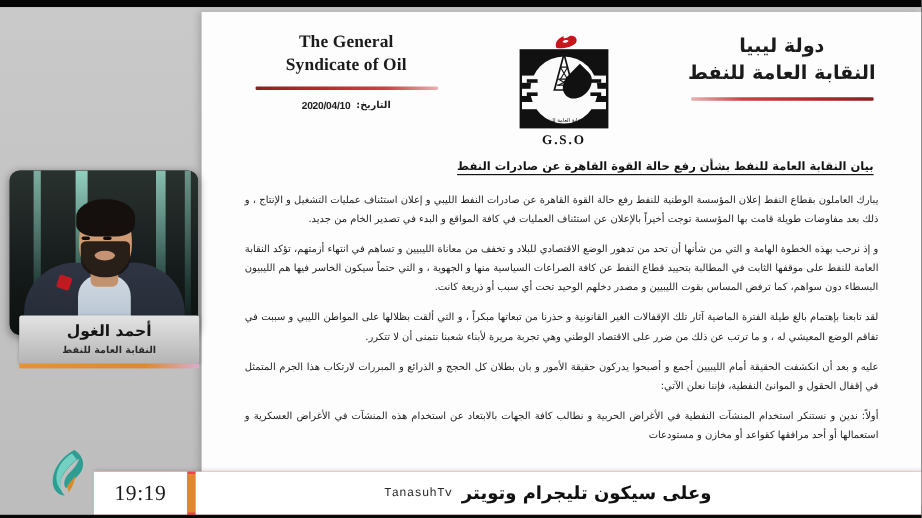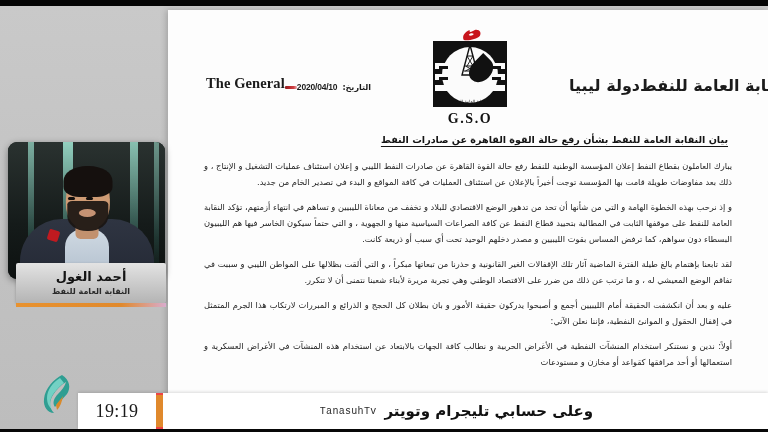--- a/index.html
+++ b/index.html
@@ -65,22 +65,21 @@
     display: flex;
     align-items: flex-start;
     justify-content: space-between;
     padding: 16px 34px 0 38px;
     height: 112px;
     box-sizing: border-box;
   }
   .hdr-col {
     width: 165px;
     display: flex;
-    flex-direction: row;
-    margin-top: 48px;
+    flex-direction: column;
   }
   .hdr-col.left { align-items: center; }
   .hdr-col.right { align-items: center; }
 
   .hdr-en-line1, .hdr-en-line2 {
     font-family: "Liberation Serif", serif;
     font-weight: bold;
     font-size: 14.5px;
     color: #1b1b1b;
     line-height: 1.28;
@@ -185,21 +184,21 @@
     color: #141414;
     direction: rtl;
     white-space: nowrap;
     z-index: 3;
     letter-spacing: .3px;
   }
   .emblem-gso {
     margin-top: 4px;
     font-family: "Liberation Serif", serif;
     font-weight: bold;
-    font-size: 14px;
+    font-size: 11px;
     letter-spacing: 1.6px;
     color: #111;
   }
 
   
   .doc-title {
     margin: 10px 40px 0 40px;
     text-align: right;
     direction: rtl;
     font-family: "DejaVu Sans", sans-serif;
@@ -465,20 +464,21 @@
 
   <div class="backdrop"></div>
 
   <div class="doc-sheet">
     <div class="doc-inner">
 
       <div class="doc-header">
 
         <div class="hdr-col left">
           <div class="hdr-en-line1">The General</div>
+          <div class="hdr-en-line2">Syndicate of Oil</div>
           <div class="rule-red"></div>
           <div class="date-row">
             <span class="date-label">التاريخ:</span>
             <span class="date-value">2020/04/10</span>
           </div>
         </div>
 
         <div class="emblem-wrap">
           <svg class="emblem-flame" viewBox="0 0 22 15">
             <path d="M3 12 C1 8 4 4 9 2 C8 5 11 4 14 2 C19 1 21 5 19 8 C16 11 8 13 3 12 Z" fill="#c8161d"></path>
@@ -563,19 +563,19 @@
   <svg class="channel-bug" viewBox="0 0 38 44">
     <path d="M26 3 C18 7 9 16 8 27 C7 35 12 41 18 41 C13 36 13 29 17 23 C20 18 25 13 30 10 C29 14 26 18 22 22 C18 26 16 31 19 35 C22 31 27 27 31 22 C35 16 34 8 26 3 Z" fill="#2f9e92"></path>
     <path d="M24 6 C17 10 11 18 11 26 C11 31 13 35 16 37 C13 32 14 26 18 21 C21 17 25 13 28 11 Z" fill="#7fd9cd" opacity=".85"></path>
     <path d="M20 33 C22 30 25 27 27 24 C26 30 24 35 21 38 Z" fill="#d98a2b"></path>
   </svg>
 
   <div class="ticker">
     <div class="ticker-clock">19:19</div>
     <div class="ticker-sep"></div>
     <div class="ticker-text">
-      <span class="tk-ar">وعلى حسابي تليجرام وتويتر</span>
+      <span class="tk-ar">وعلى سيكون تليجرام وتويتر</span>
       <span class="tk-en">TanasuhTv</span>
     </div>
   </div>
 
   <div class="letterbox-bottom"></div>
 </div>
 
 </body></html>

